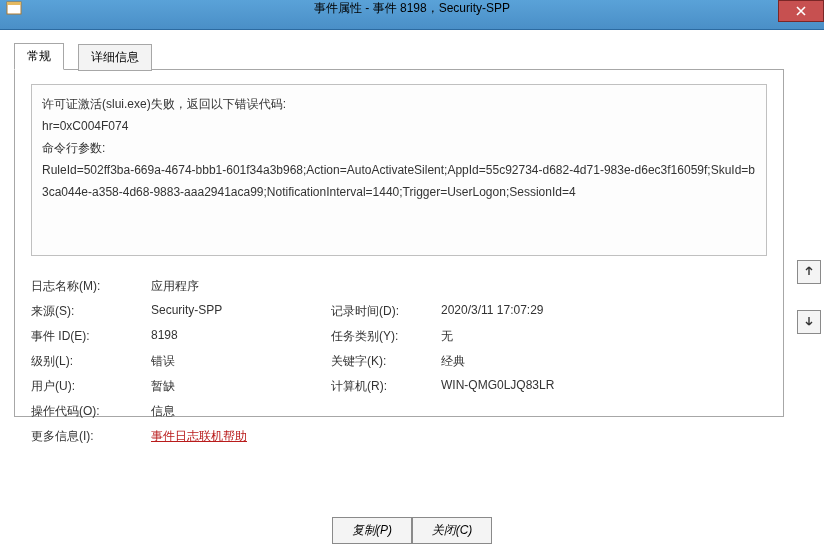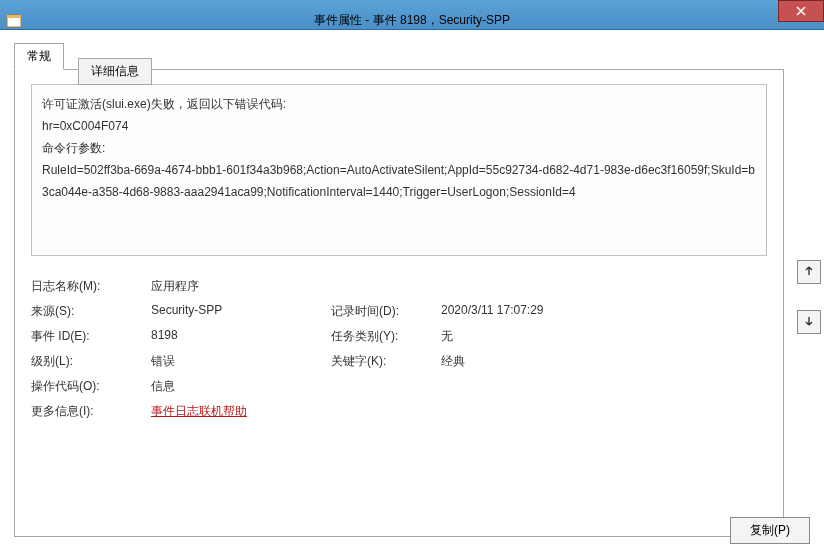--- a/index.html
+++ b/index.html
@@ -10,21 +10,21 @@
     font-size: 12px;
     background: #fff;
     overflow: hidden;
   }
   .titlebar {
     height: 30px;
     background: linear-gradient(#5aa2d8, #4a8fc7);
     position: relative;
     color: #000;
     display: flex;
-    align-items: flex-end;
+    align-items: flex-start;
     border-bottom: 1px solid #2c6aa0;
   }
   .titlebar .icon {
     width: 16px; height: 16px;
     margin-left: 6px;
     display: inline-block;
   }
   .titlebar .title {
     position: absolute;
     left: 0; right: 0;
@@ -67,29 +67,29 @@
     cursor: pointer;
     font-size: 12px;
   }
   .tab.active {
     border-bottom: 1px solid #fff;
     top: 1px;
     z-index: 3;
   }
   .tab:not(.active) {
     background: #f3f3f3;
-    top: 16px;
+    top: 2px;
   }
   .tab-panel {
     border: 1px solid #a7a7a7;
     position: relative;
     top: 0;
     margin-top: 0;
     padding: 14px 16px 16px 16px;
-    height: 468px;
+    height: 348px;
   }
   .desc-box {
     border: 1px solid #c0c0c0;
     background: #fdfdfd;
     padding: 8px 10px;
     height: 172px;
     overflow: hidden;
     font-size: 12px;
     line-height: 22px;
     color: #333;
@@ -130,21 +130,22 @@
     align-items: center;
     justify-content: center;
     cursor: pointer;
   }
   .sq-btn svg { width: 10px; height: 10px; }
   .bottom-btns {
     position: absolute;
     left: 14px; right: 14px;
     bottom: 10px;
     display: flex;
-    justify-content: flex-end;
+    justify-content: center;
+    font-style: italic;
   }
   .btn {
     min-width: 80px;
     padding: 4px 14px;
     border: 1px solid #8a8a8a;
     background: #f4f4f4;
     cursor: pointer;
     font-size: 12px;
     text-align: center;
   }
@@ -210,20 +211,26 @@
             <td class="lbl2">任务类别(Y):</td>
             <td class="val2">无</td>
           </tr>
           <tr>
             <td class="lbl">级别(L):</td>
             <td class="val">错误</td>
             <td class="lbl2">关键字(K):</td>
             <td class="val2">经典</td>
           </tr>
           <tr>
+            <td class="lbl">用户(U):</td>
+            <td class="val">暂缺</td>
+            <td class="lbl2">计算机(R):</td>
+            <td class="val2">WIN-QMG0LJQ83LR</td>
+          </tr>
+          <tr>
             <td class="lbl">操作代码(O):</td>
             <td class="val">信息</td>
             <td class="lbl2"></td>
                 <td class="val2"></td>
           </tr>
           <tr>
             <td class="lbl">更多信息(I):</td>
             <td class="val" colspan="3">
               <span class="link">事件日志联机帮助</span>
             </td>
@@ -247,15 +254,16 @@
       <span>
         <svg viewBox="0 0 10 10">
             <path d="M5 1 L5 9 M5 9 L2 6 M5 9 L8 6" stroke="#333" stroke-width="1.4" fill="none"></path>
           </svg>
       </span>
     </div>
   </div>
 
   <div class="bottom-btns">
     <div class="btn">复制(P)</div>
+    <div class="btn">关闭(C)</div>
   </div>
 
 </div>
 
 </body></html>

